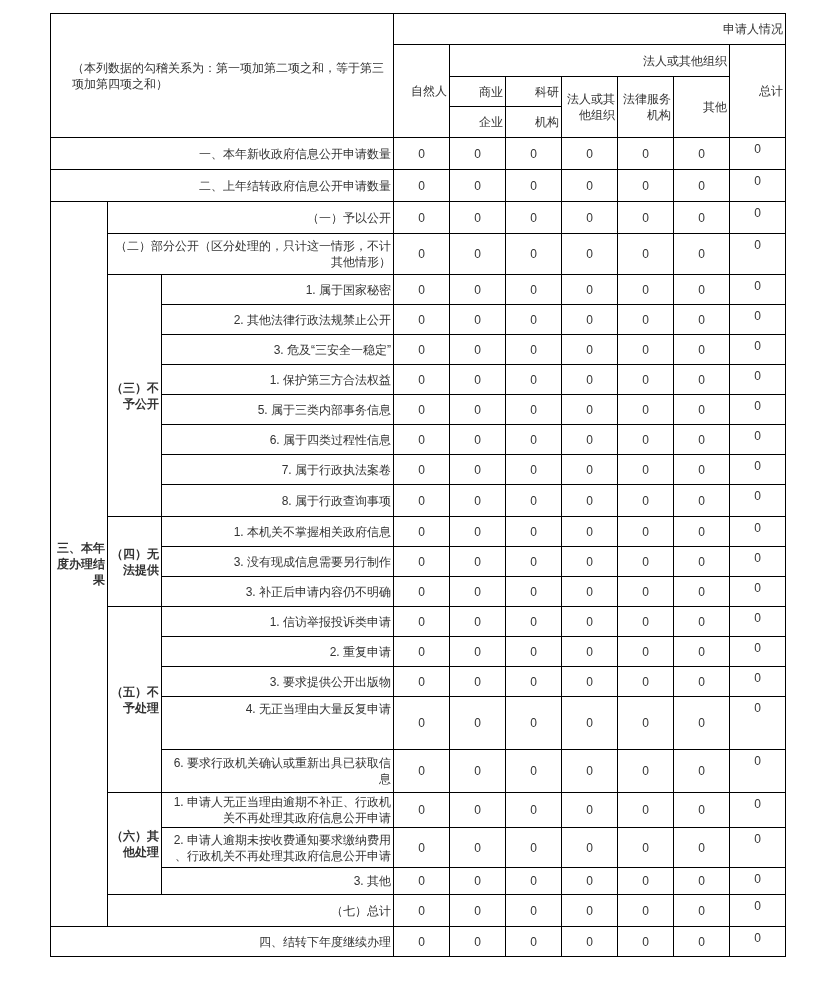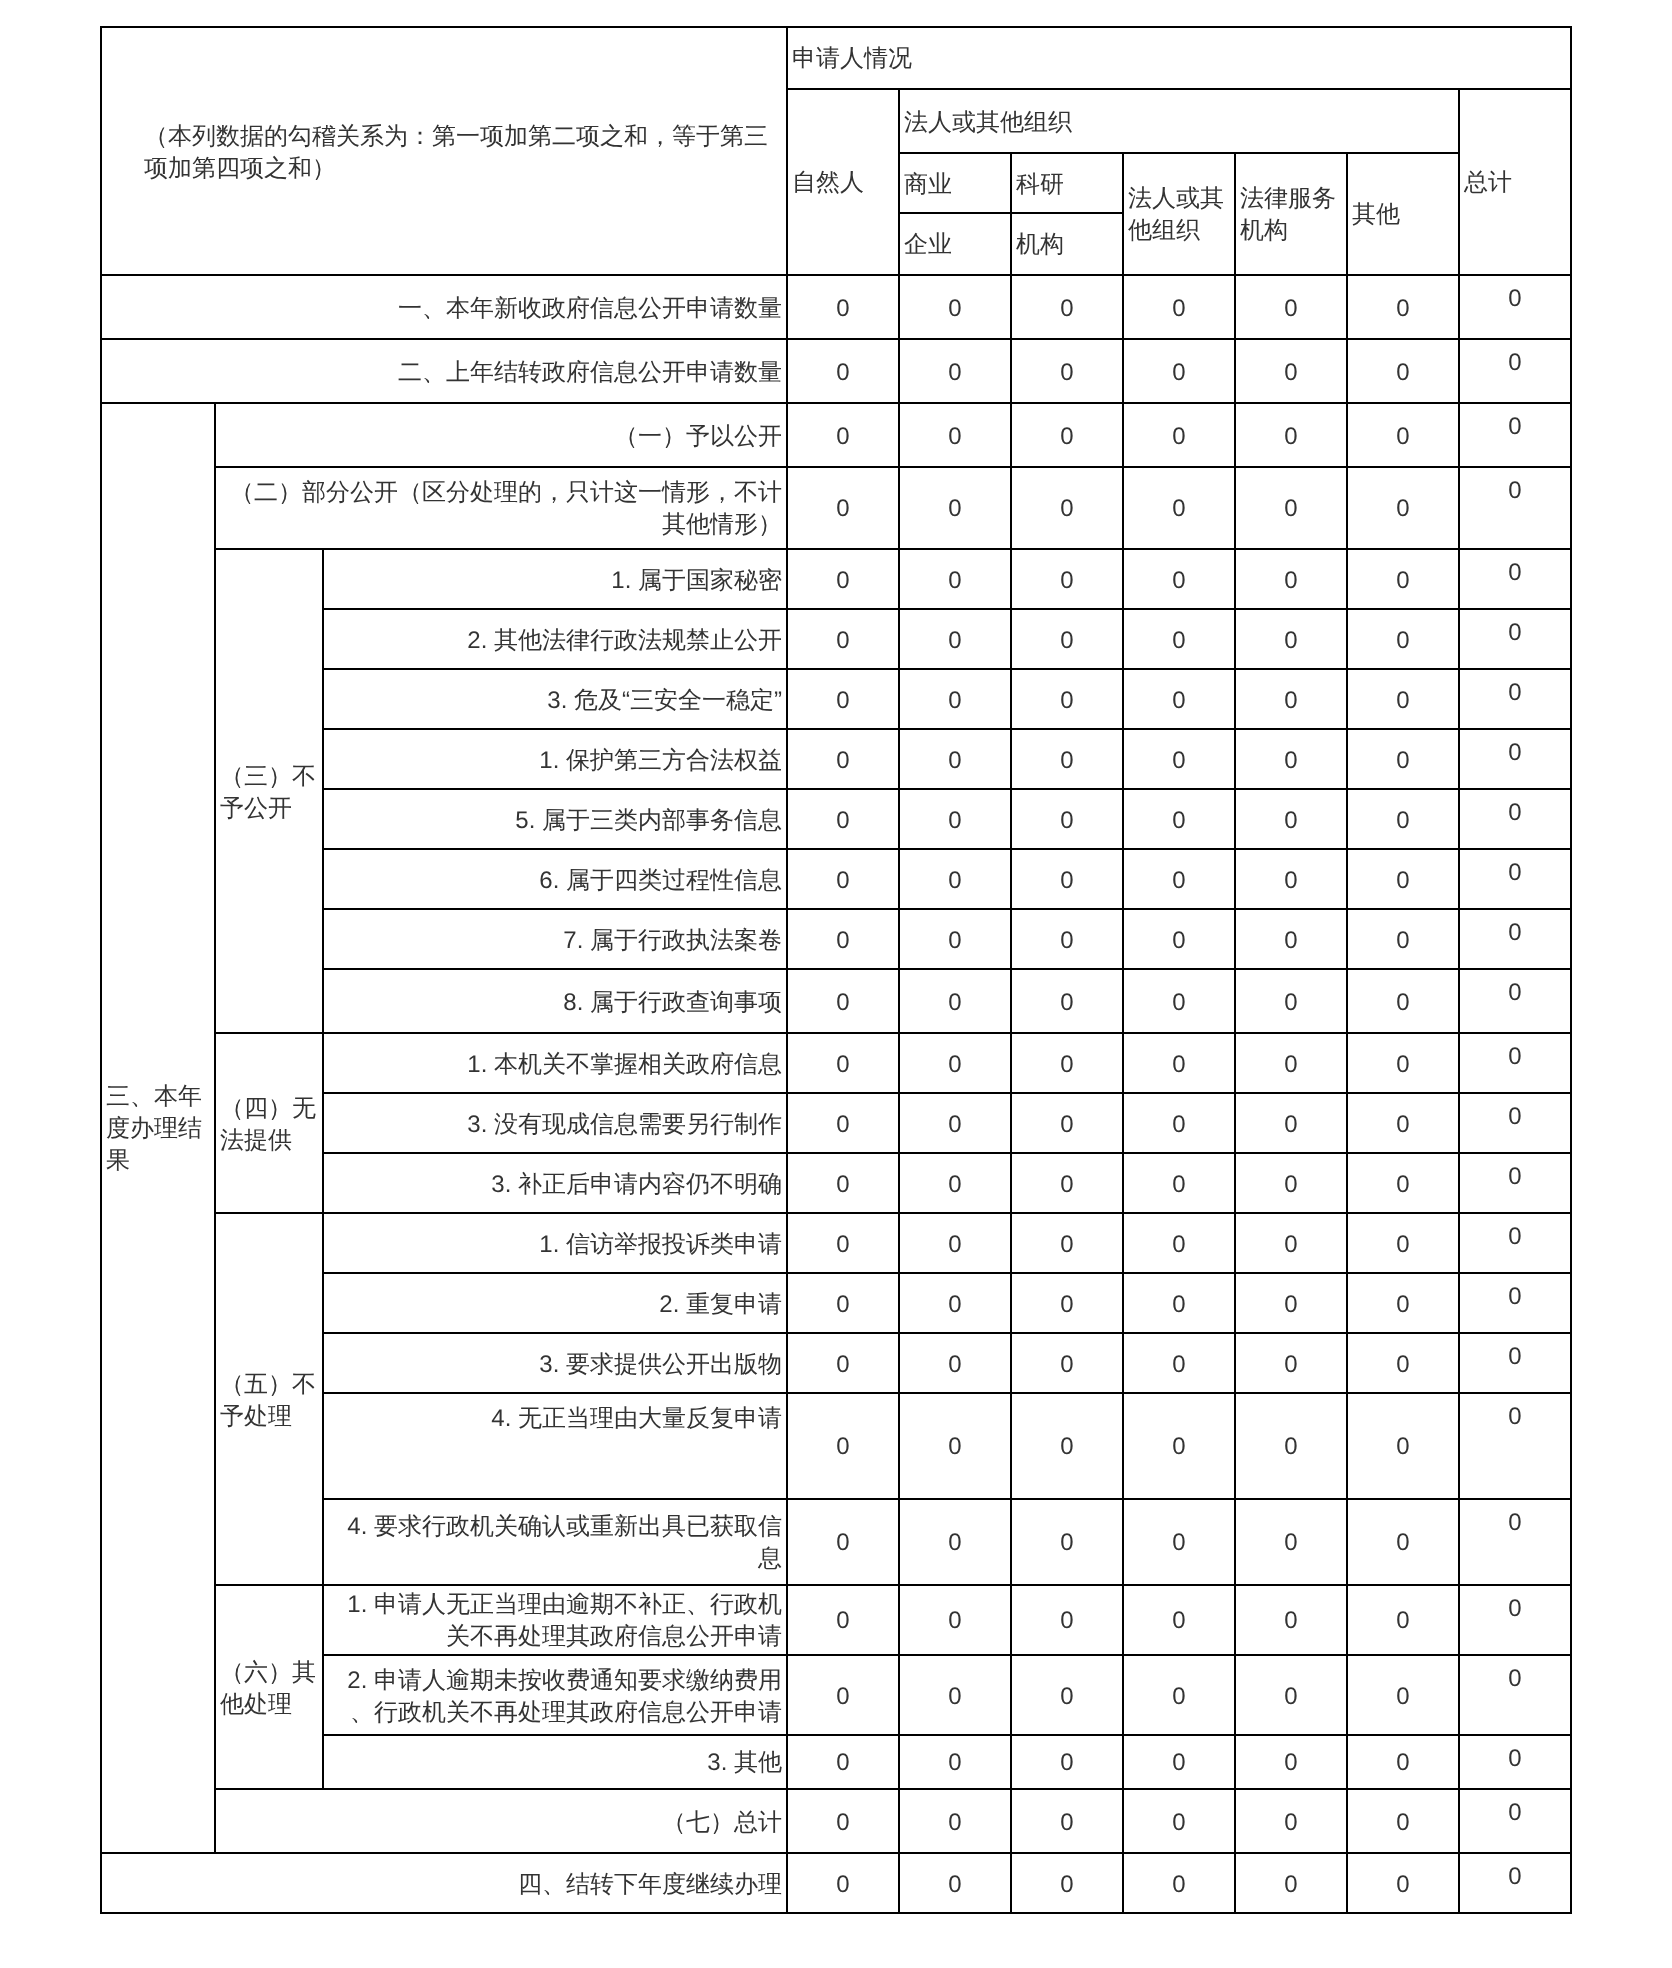--- a/index.html
+++ b/index.html
@@ -3,23 +3,23 @@
 <meta charset="utf-8">
 <style>
   html,body { margin:0; padding:0; background:#ffffff; }
   body { width:836px; height:984px; overflow:hidden;
          font-family:"Liberation Sans", sans-serif; color:#333333; }
   table { border-collapse:collapse; table-layout:fixed; width:735px;
           margin:13px auto 0 auto; }
   td { border:1px solid #000000; font-size:12px; line-height:16px;
        padding:1px 2px; vertical-align:middle;
        word-break:break-all; line-break:anywhere; }
-  td.hdr { text-align:left; }
+  td.hdr { text-align:right; }
   td.lbl { text-align:right; }
-  td.grp { text-align:left; }
+  td.grp { text-align:right;font-weight:bold; }
   td.v   { text-align:center; }
   td.total { vertical-align:top; padding-top:3px; }
   td.note { text-align:left;padding-left:21px; }
 </style>
 </head>
 <body>
 
 <table>
   <colgroup>
     <col style="width:57px">
@@ -244,21 +244,21 @@
     <td class="lbl" style="vertical-align:top;padding-top:4px">4. 无正当理由大量反复申请</td>
   <td class="v">0</td>
         <td class="v">0</td>
         <td class="v">0</td>
         <td class="v">0</td>
         <td class="v">0</td>
         <td class="v">0</td>
         <td class="v total">0</td>
       </tr>
   <tr style="height:43px">
-    <td class="lbl">4. 要求行政机关确认或重新出具已获取信息</td>
+    <td class="lbl">6. 要求行政机关确认或重新出具已获取信息</td>
   <td class="v">0</td>
         <td class="v">0</td>
         <td class="v">0</td>
         <td class="v">0</td>
         <td class="v">0</td>
         <td class="v">0</td>
         <td class="v total">0</td>
       </tr>
   <tr style="height:34px">
     <td class="grp" rowspan="3">（六）其他处理</td>

